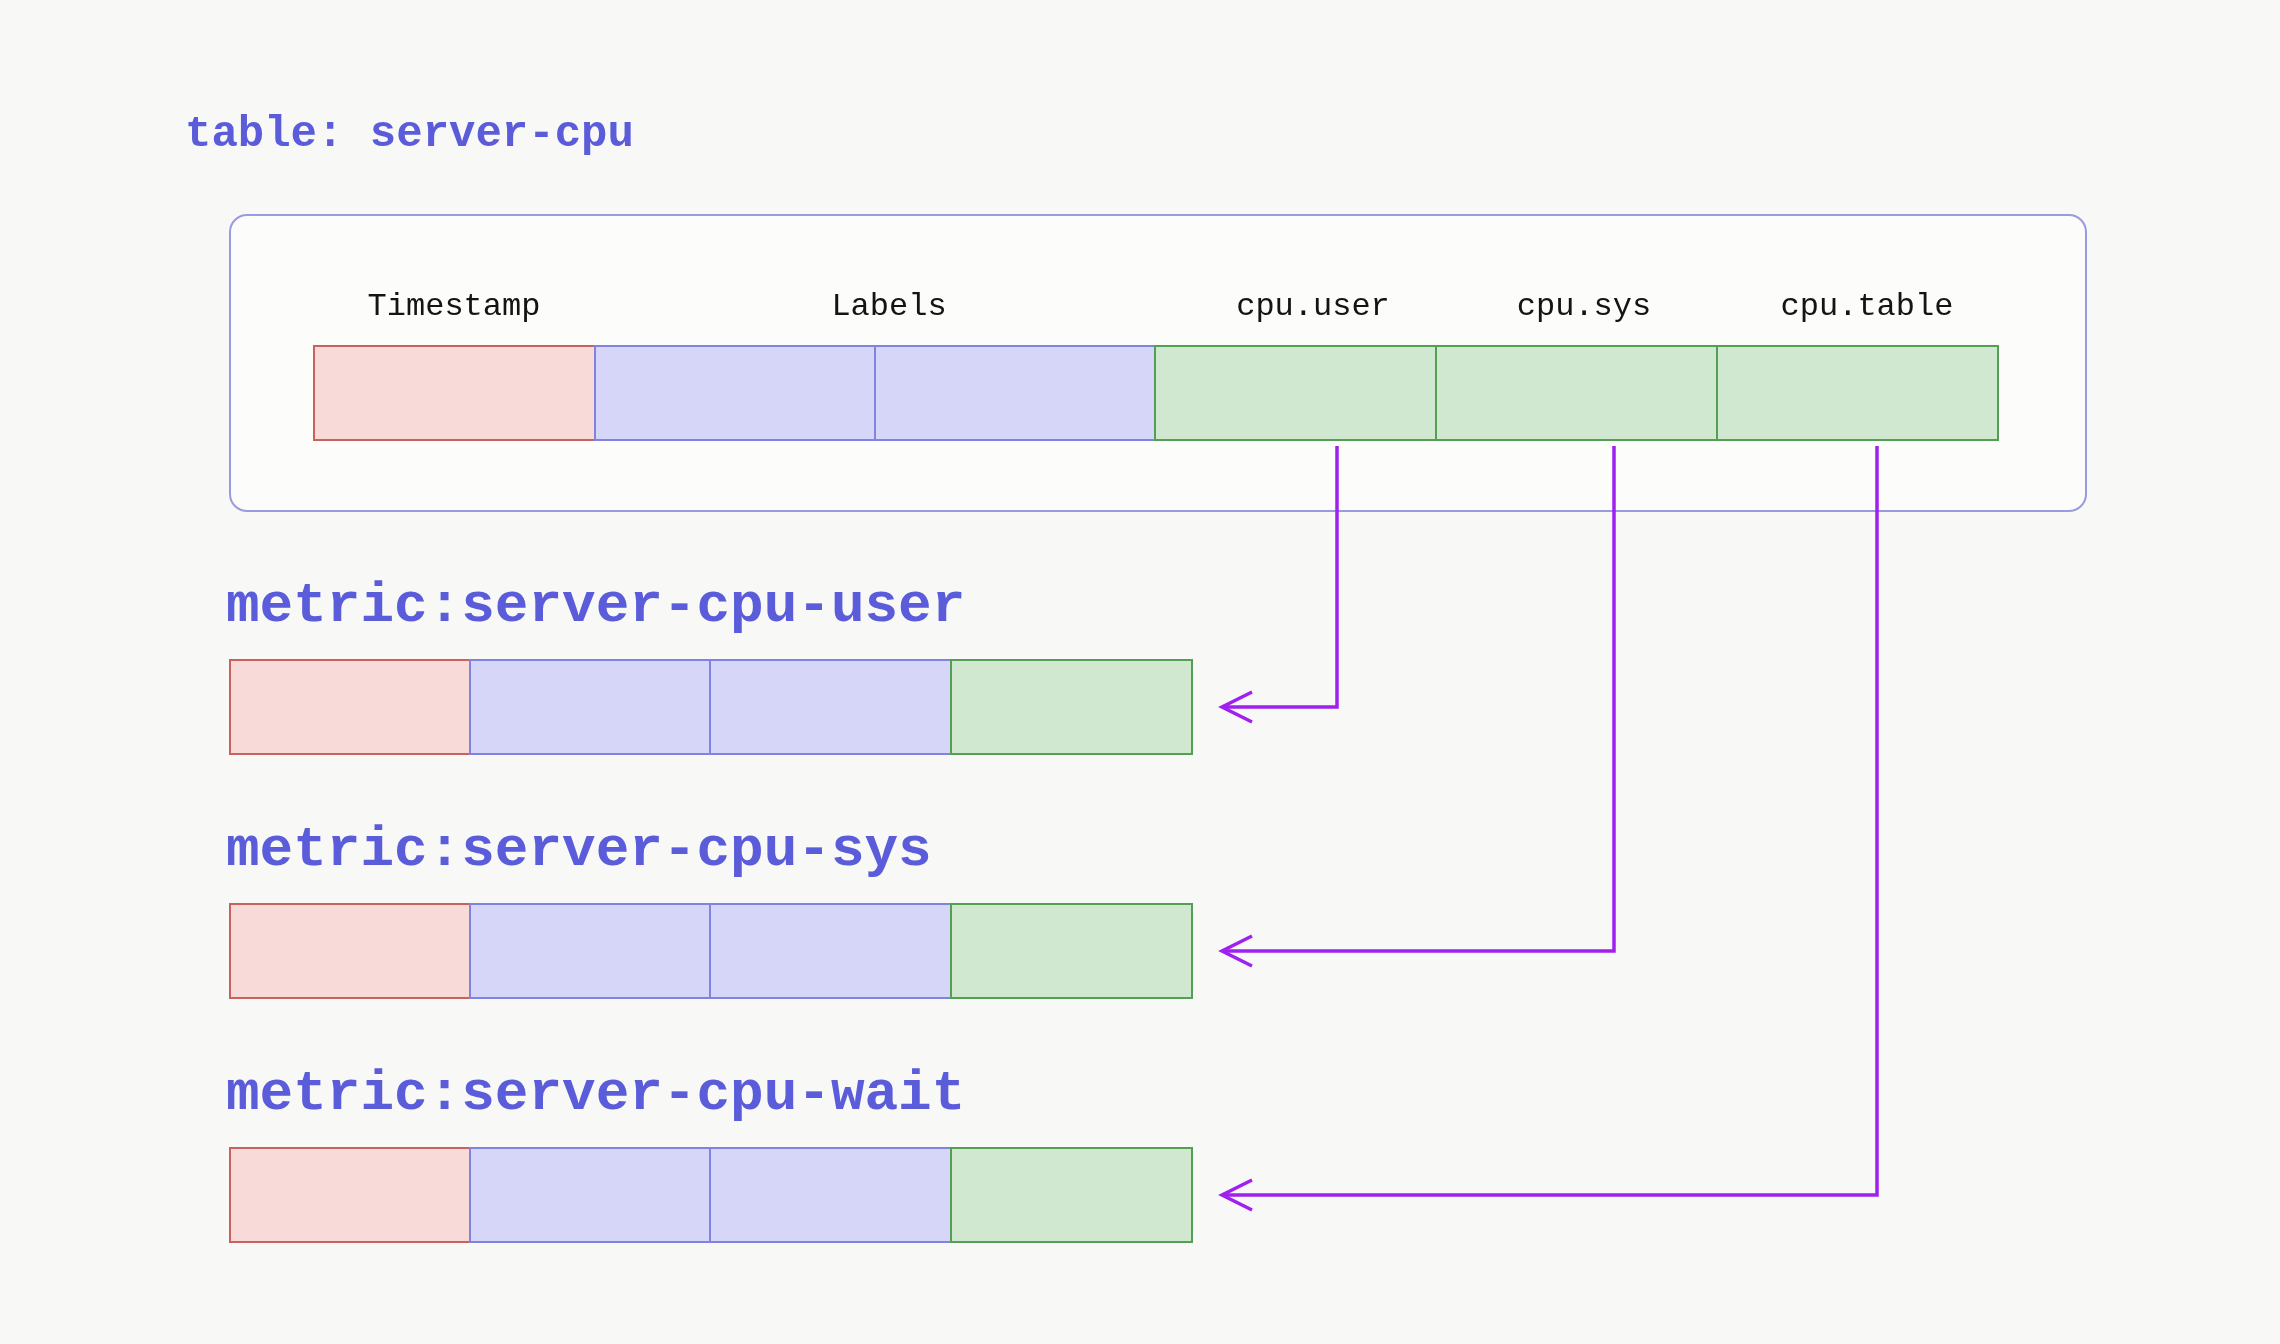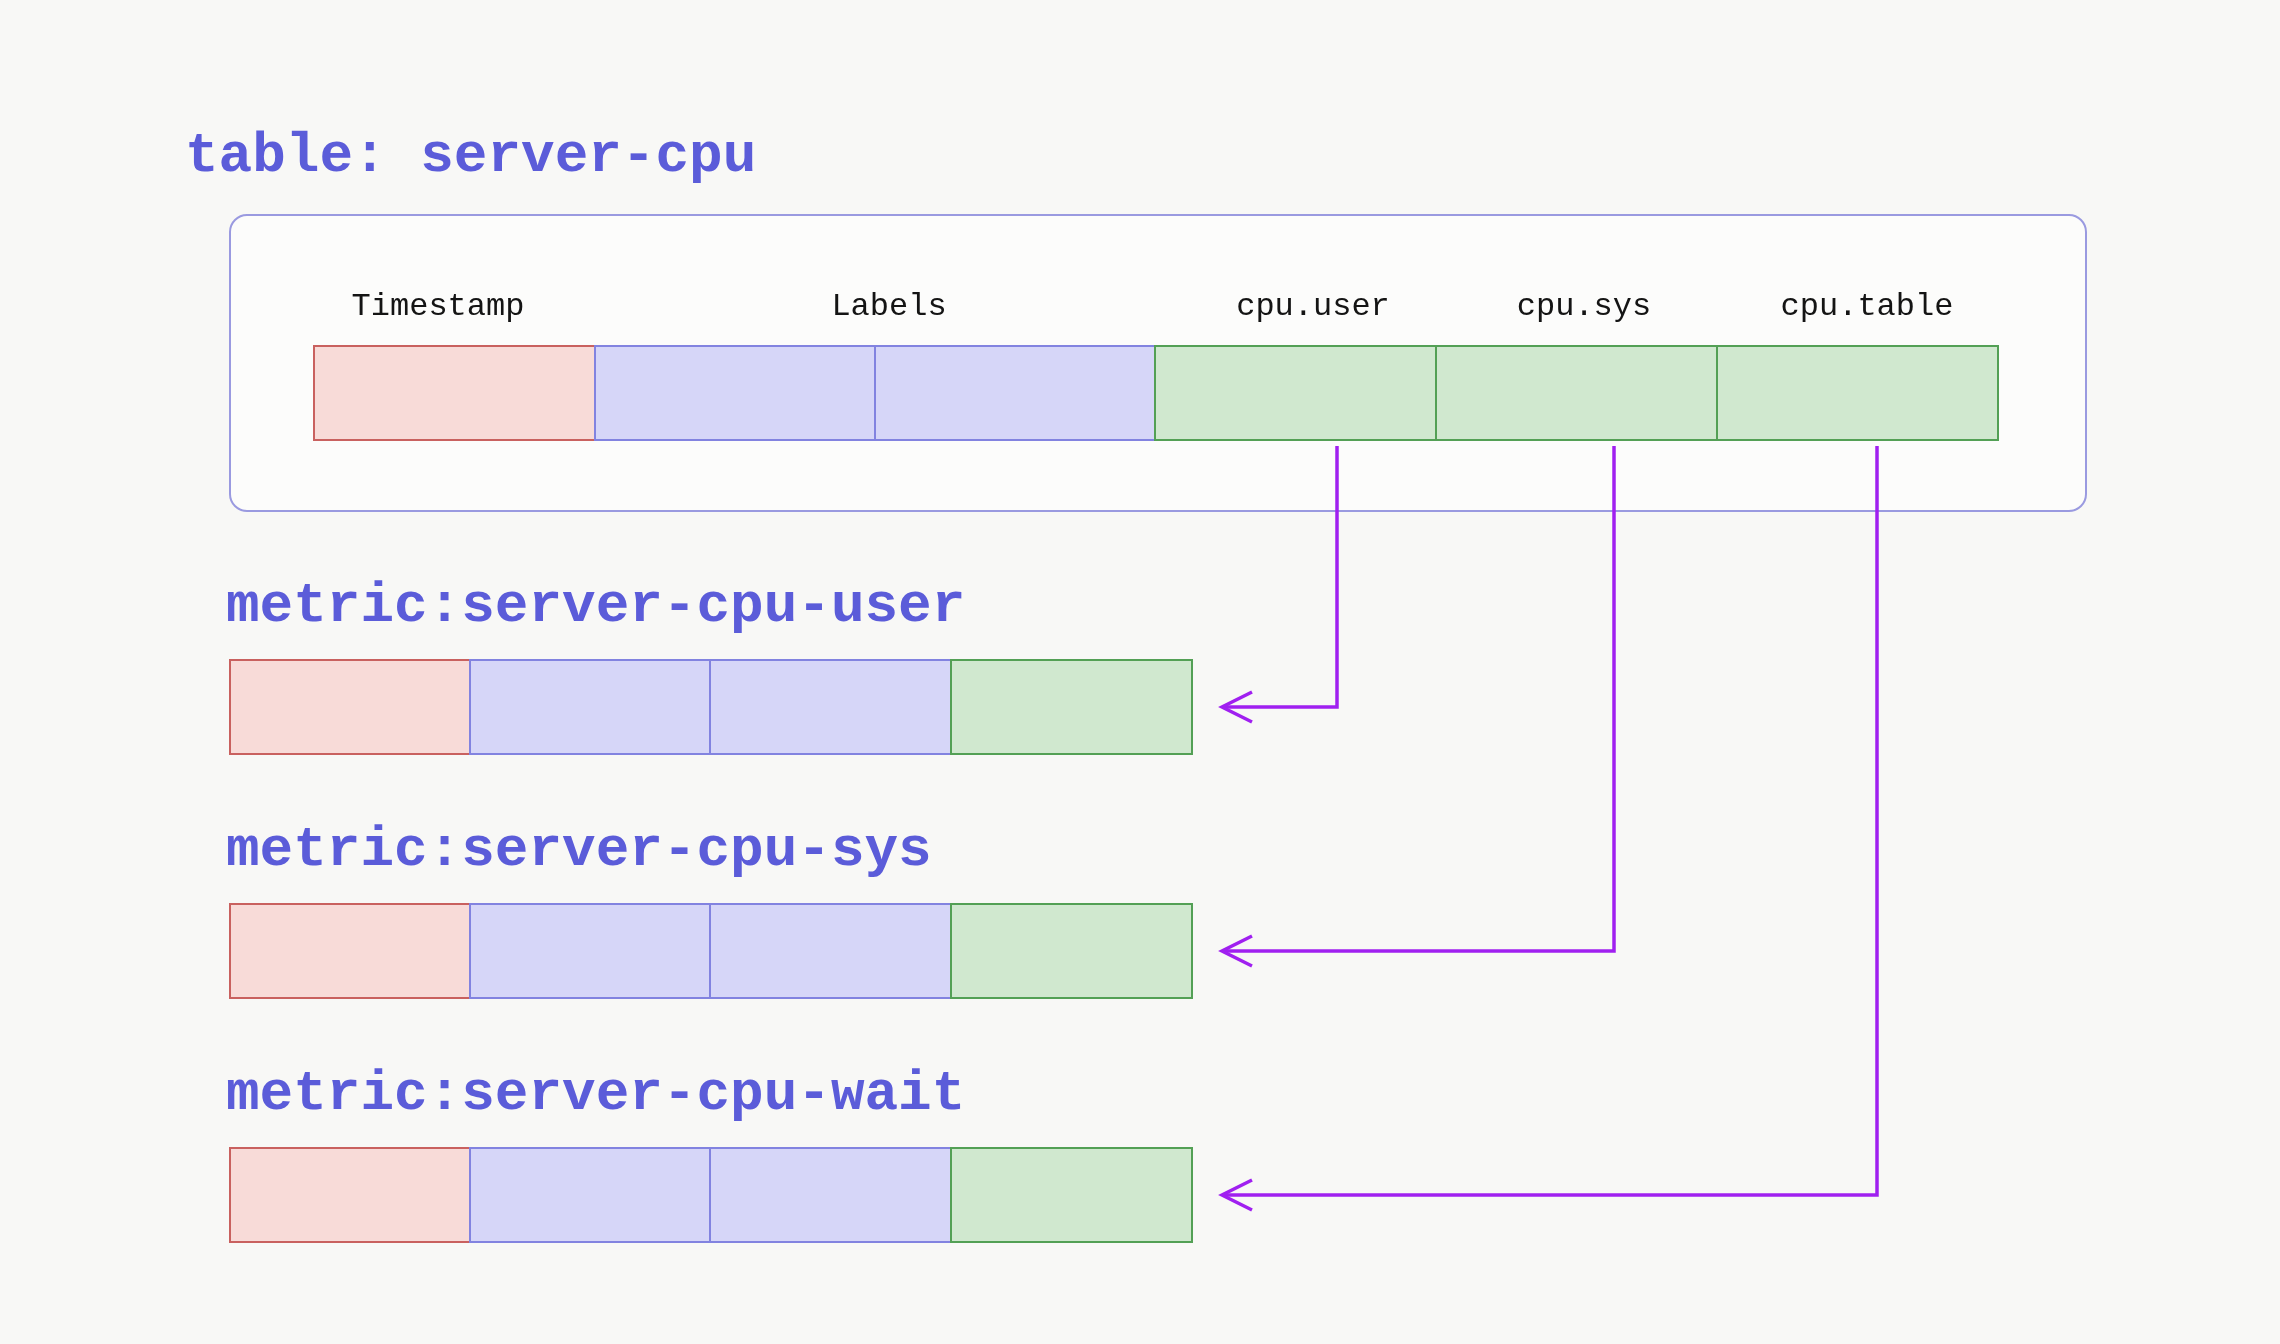--- a/index.html
+++ b/index.html
@@ -23,22 +23,22 @@
   }
   .canvas{
     position:relative;
     width:2280px;
     height:1344px;
     overflow:hidden;
     background:var(--background);
   }
   .diagram-title{
     position:absolute;
-    left:185px; top:126px;
-    font-size:56px;
+    left:185px; top:110px;
+    font-size:44px;
     font-weight:bold;
     color:var(--accent-text);
     line-height:1.1;
     white-space:pre;
   }
   .table-box{
     position:absolute;
     left:229px; top:214px;
     width:1858px; height:298px;
     border:2px solid var(--container-border);
@@ -95,21 +95,21 @@
   }
 </style>
 </head>
 <body>
 
 <div class="canvas">
 
   <div class="diagram-title">table: server-cpu</div>
 
   <div class="table-box">
-    <div class="hdr" style="left:57px">Timestamp</div>
+    <div class="hdr" style="left:73px">Timestamp</div>
     <div class="hdr" style="left:508px">Labels</div>
     <div class="hdr" style="left:932px">cpu.user</div>
     <div class="hdr" style="left:1203px">cpu.sys</div>
     <div class="hdr" style="left:1486px">cpu.table</div>
 
     <div class="row table-row">
       <div class="cell timestamp" style="width:283px"></div>
       <div class="cell label" style="width:282px"></div>
       <div class="cell label" style="width:282px"></div>
       <div class="cell value" style="width:283px"></div>

